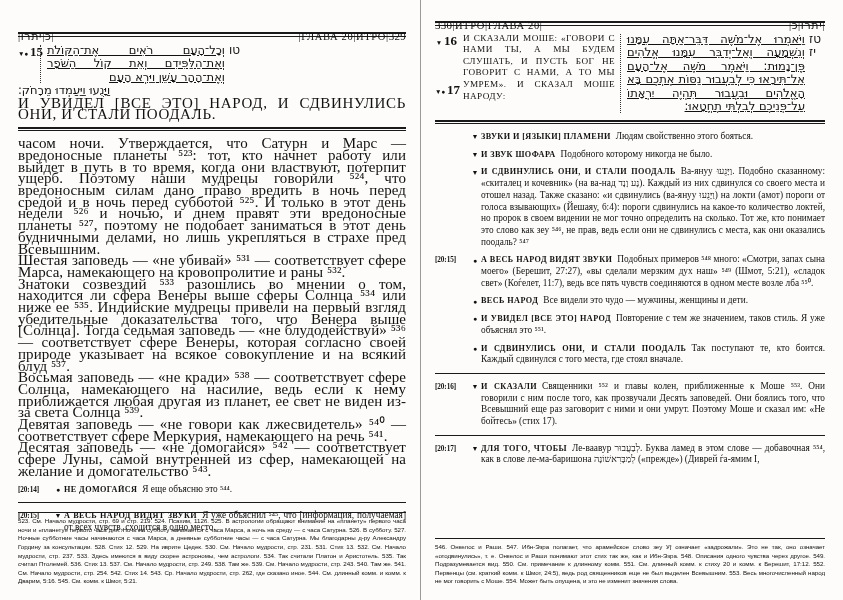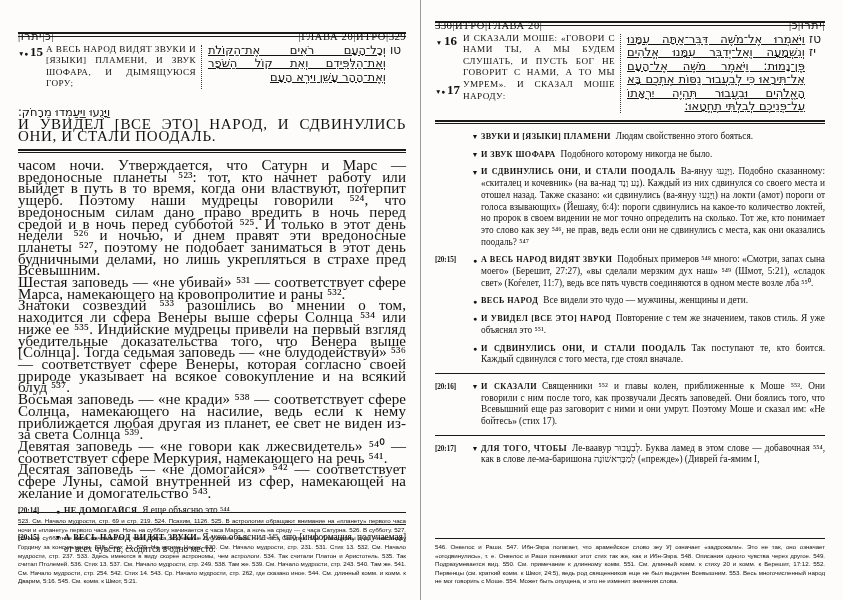--- a/index.html
+++ b/index.html
@@ -73,21 +73,21 @@
     font-size:12px;line-height:13.5px;color:#111;
   }
   .vb-full{
     font-size:15px;line-height:11.6px;letter-spacing:.045em;
     text-transform:uppercase;text-align:justify;color:#111;
     margin-top:0px;
   }
   .vb-heb-full{
     direction:rtl;text-align:left;
     font-family:"DejaVu Sans", sans-serif;
-    font-size:11.5px;line-height:13.5px;color:#111;margin-top:16px;
+    font-size:11.5px;line-height:13.5px;color:#111;
   }
 
   .rule-thick{
     border-top:2.2px solid #1a1a1a;
     border-bottom:1.1px solid #1a1a1a;
     height:1.4px;
     margin:6px 0 7px 0;
   }
   .rule-thin{
     border-top:1.1px solid #1a1a1a;
@@ -153,21 +153,20 @@
       <span class="seg">|</span>
       <span class="folio">329</span>
     </div>
     <div class="rule-double"></div>
 
     <div class="verseblock">
       <div class="vb-marks">
         <span class="tri">▼●</span>
         <span class="vnum">15</span>
       </div>
-      <div class="vb-ru">А ВЕСЬ НАРОД ВИДЯТ ЗВУКИ И [ЯЗЫКИ] ПЛАМЕНИ, И ЗВУК ШОФАРА, И ДЫМЯЩУЮСЯ ГОРУ;</div>
       <div class="vb-sep"></div>
       <div class="vb-he">וְכָל־הָעָם רֹאִים אֶת־הַקּוֹלֹת וְאֶת־הַלַּפִּידִם וְאֵת קוֹל הַשֹּׁפָר וְאֶת־הָהָר עָשֵׁן וַיַּרְא הָעָם</div>
       <div class="vb-he-marks">טו</div>
     </div>
     <div class="vb-heb-full">וַיָּנֻעוּ וַיַּעַמְדוּ מֵרָחֹק:</div>
     <div class="vb-full">И УВИДЕЛ [ВСЕ ЭТО] НАРОД, И СДВИНУЛИСЬ ОНИ, И СТАЛИ ПООДАЛЬ.</div>
 
     <div class="rule-thick"></div>
 
     <div class="comm">

